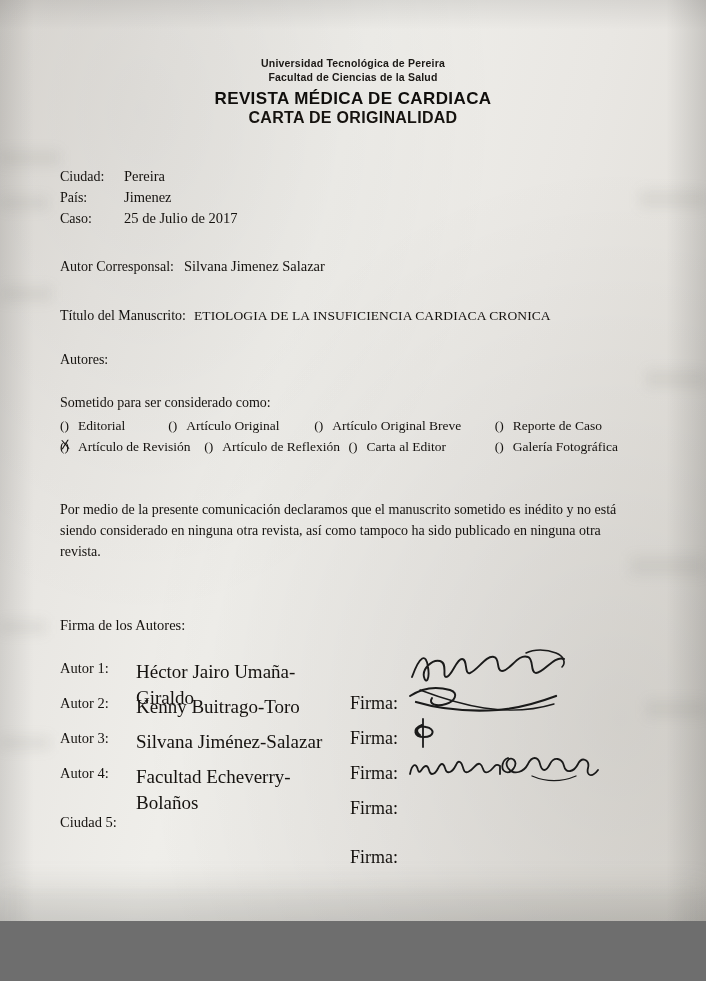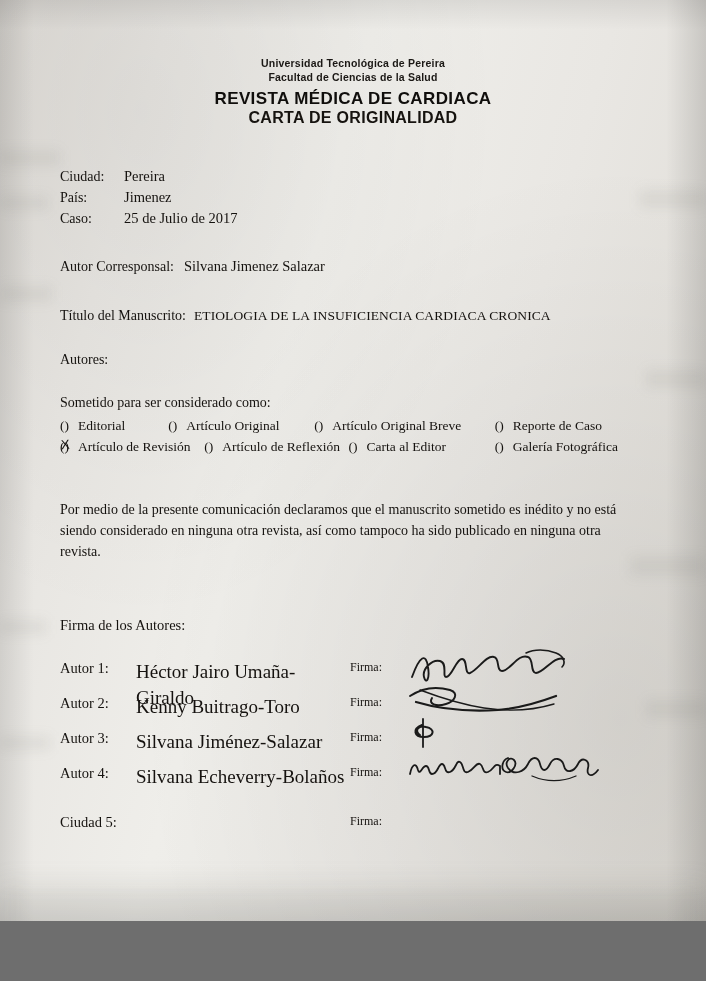--- a/index.html
+++ b/index.html
@@ -187,23 +187,24 @@
     width: 76px;
     flex: 0 0 76px;
     font-size: 14.5px;
   }
   .signer-name {
     width: 214px;
     flex: 0 0 214px;
     font-size: 19px;
   }
   .firma-word {
-    font-size: 12px;
+    font-size: 18px;
     width: 56px;
     flex: 0 0 56px;
+    margin-top: 32px;
   }
   .sig-slot {
     position: relative;
     flex: 1 1 auto;
     height: 34px;
   }
   .sig-slot svg {
     position: absolute;
     left: 0;
     top: -12px;
@@ -346,21 +347,21 @@
           <span class="sig-slot">
             <svg width="210" height="46" viewBox="0 0 210 46">
               <path d="M16,8 C6,12 8,20 18,20 C28,20 30,12 20,10 C12,8 8,14 14,18" fill="none" stroke="#1a1a1a" stroke-width="2" stroke-linecap="round"></path>
               <path d="M17,2 L17,30" fill="none" stroke="#1a1a1a" stroke-width="1.8" stroke-linecap="round"></path>
             </svg>
           </span>
         </div>
 
         <div class="signer-row">
           <span class="signer-label">Autor 4:</span>
-          <span class="signer-name">Silvana Echeverry-Bolaños</span>
+          <span class="signer-name">Facultad Echeverry-Bolaños</span>
           <span class="firma-word">Firma:</span>
           <span class="sig-slot">
             <svg width="230" height="46" viewBox="0 0 230 46">
               <path d="M4,22 C6,12 10,10 12,18 C14,24 16,14 20,14 C24,14 22,22 26,22 C32,22 32,12 36,12 C40,12 38,22 44,20 C50,18 50,8 54,10 C58,12 56,22 62,20 C68,18 70,10 74,12 C78,14 76,22 82,20 C88,18 88,10 94,14 L94,22" fill="none" stroke="#1a1a1a" stroke-width="1.8" stroke-linecap="round"></path>
               <path d="M102,6 C96,8 94,18 100,20 C106,22 112,12 108,8 C104,4 98,10 102,16 C108,24 118,20 122,12 C126,4 132,4 134,12 C136,20 140,20 144,12 C148,4 156,6 158,14 C160,22 168,20 172,12 C176,4 184,8 182,16 C180,24 186,26 192,18" fill="none" stroke="#1a1a1a" stroke-width="1.8" stroke-linecap="round"></path>
               <path d="M126,24 C140,30 156,30 170,24" fill="none" stroke="#1a1a1a" stroke-width="1.3" stroke-linecap="round"></path>
             </svg>
           </span>
         </div>
 

